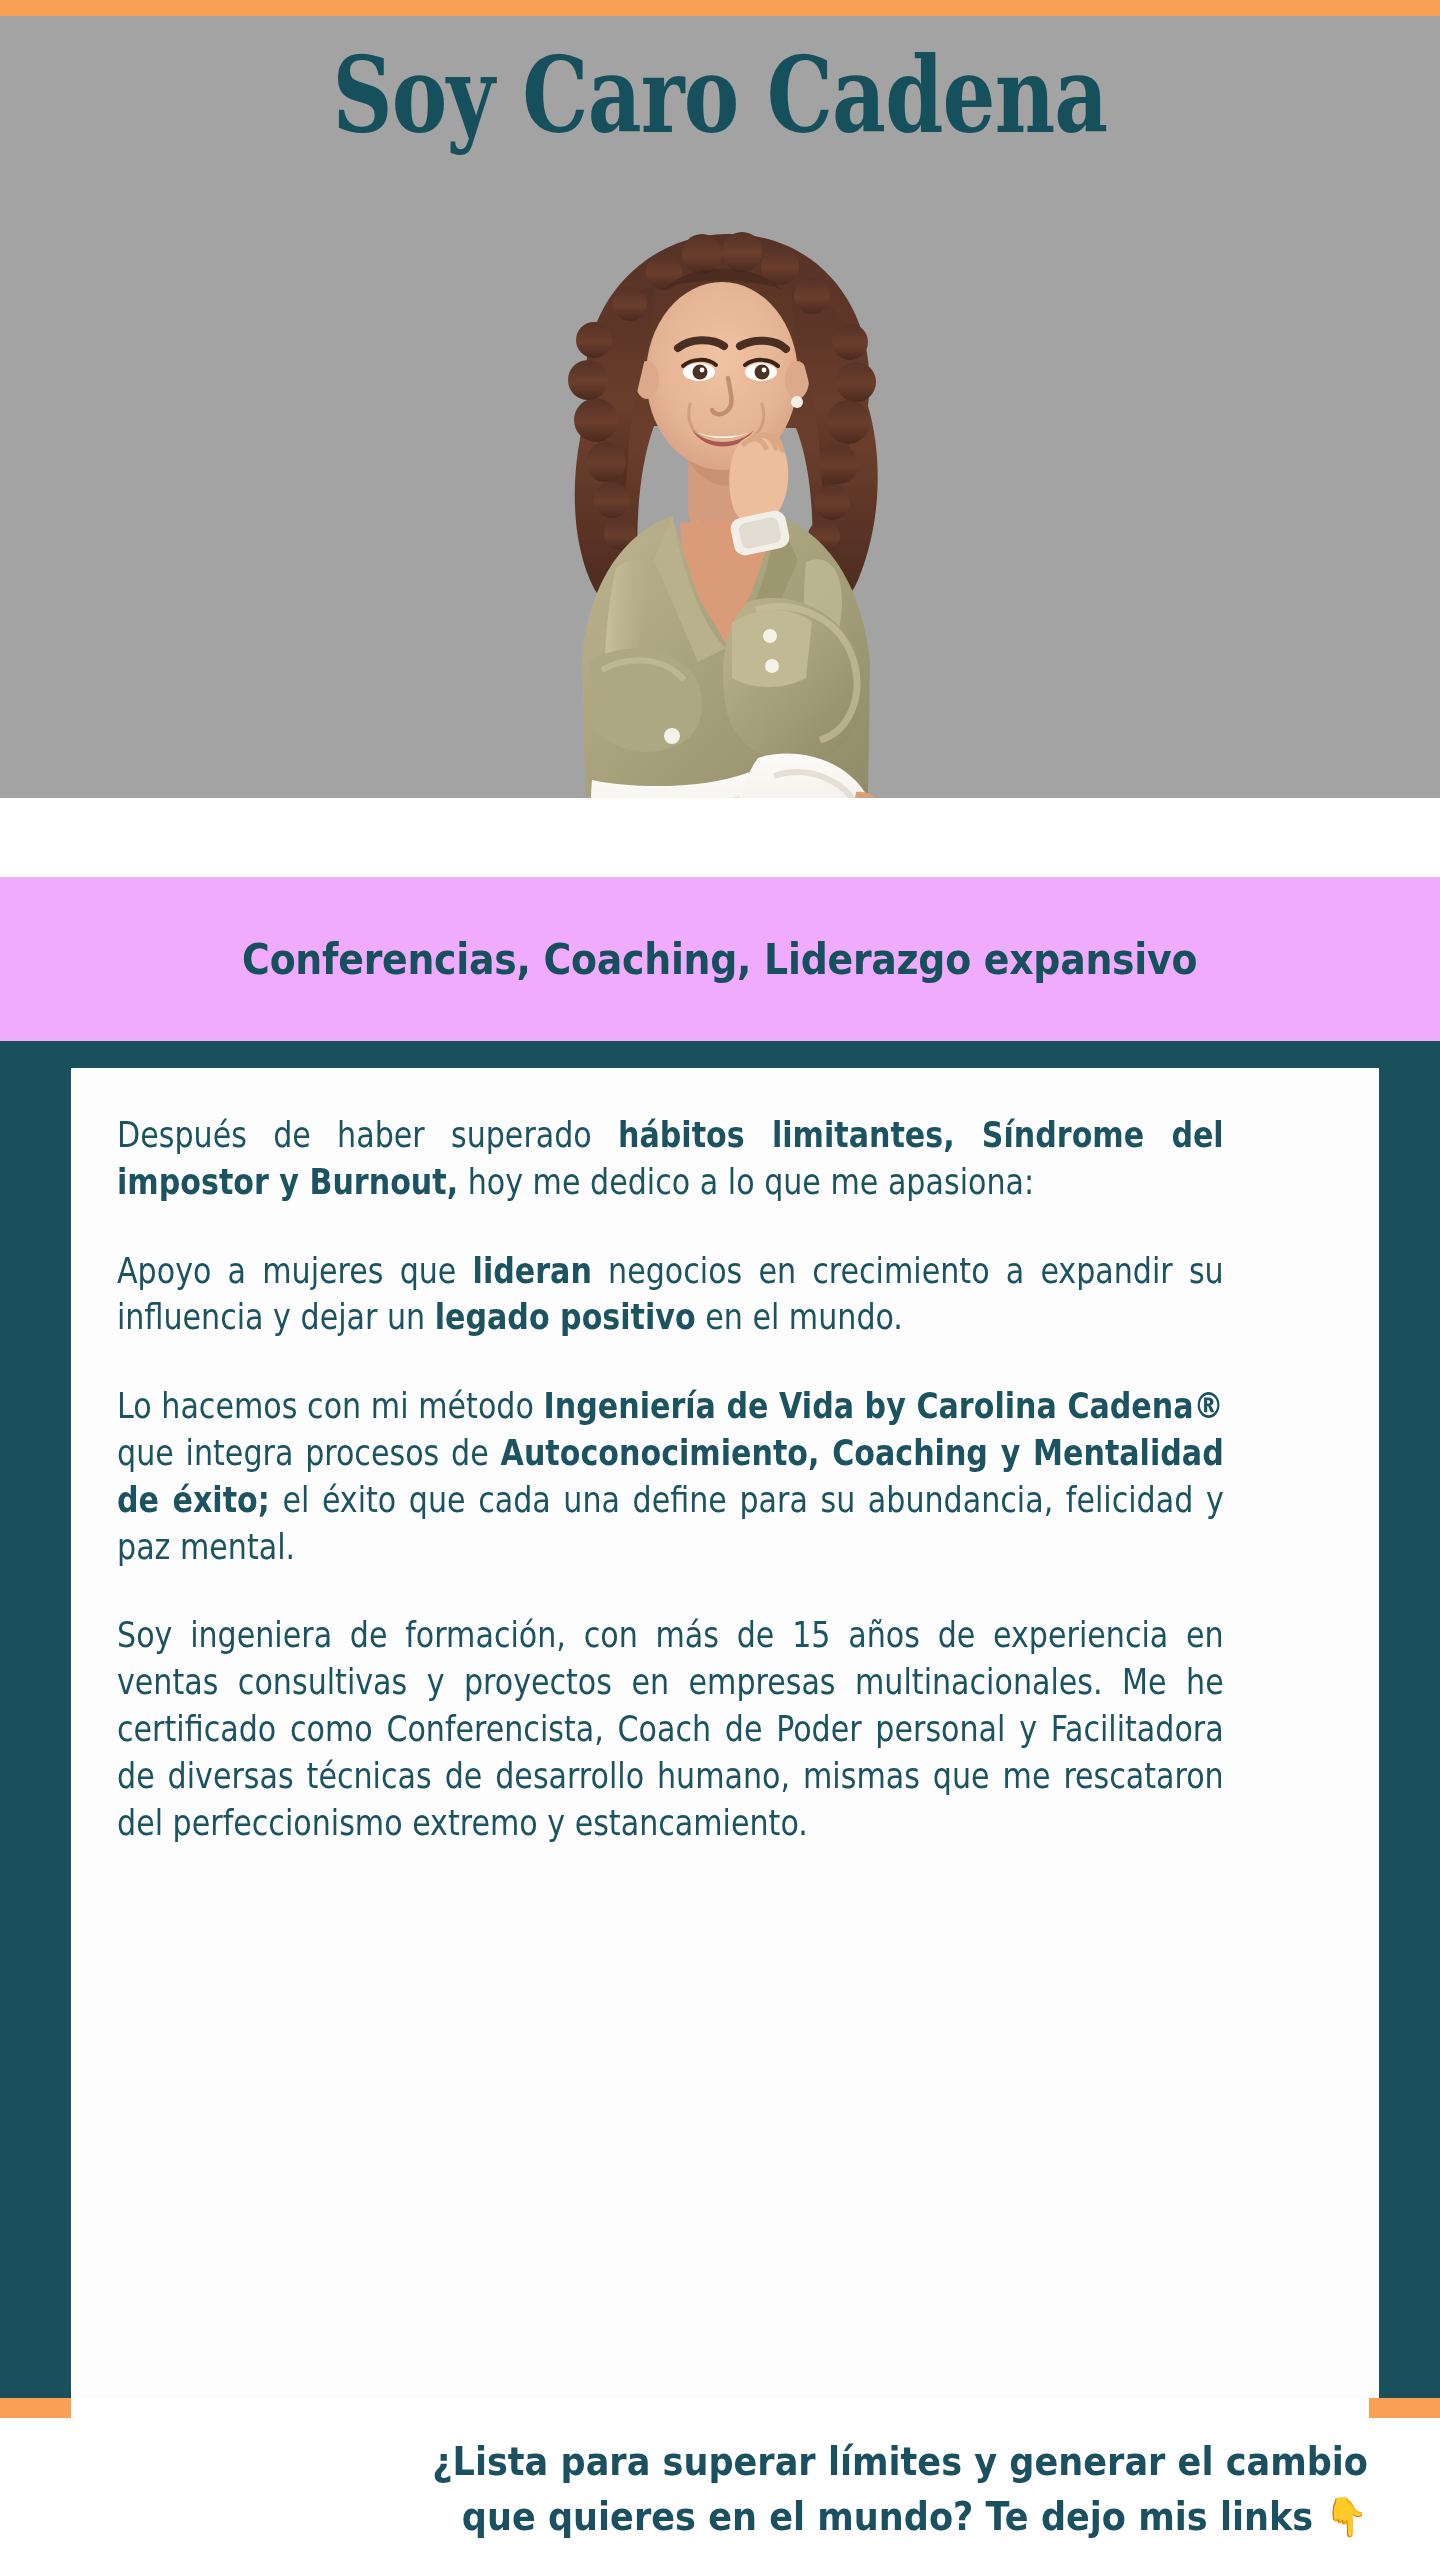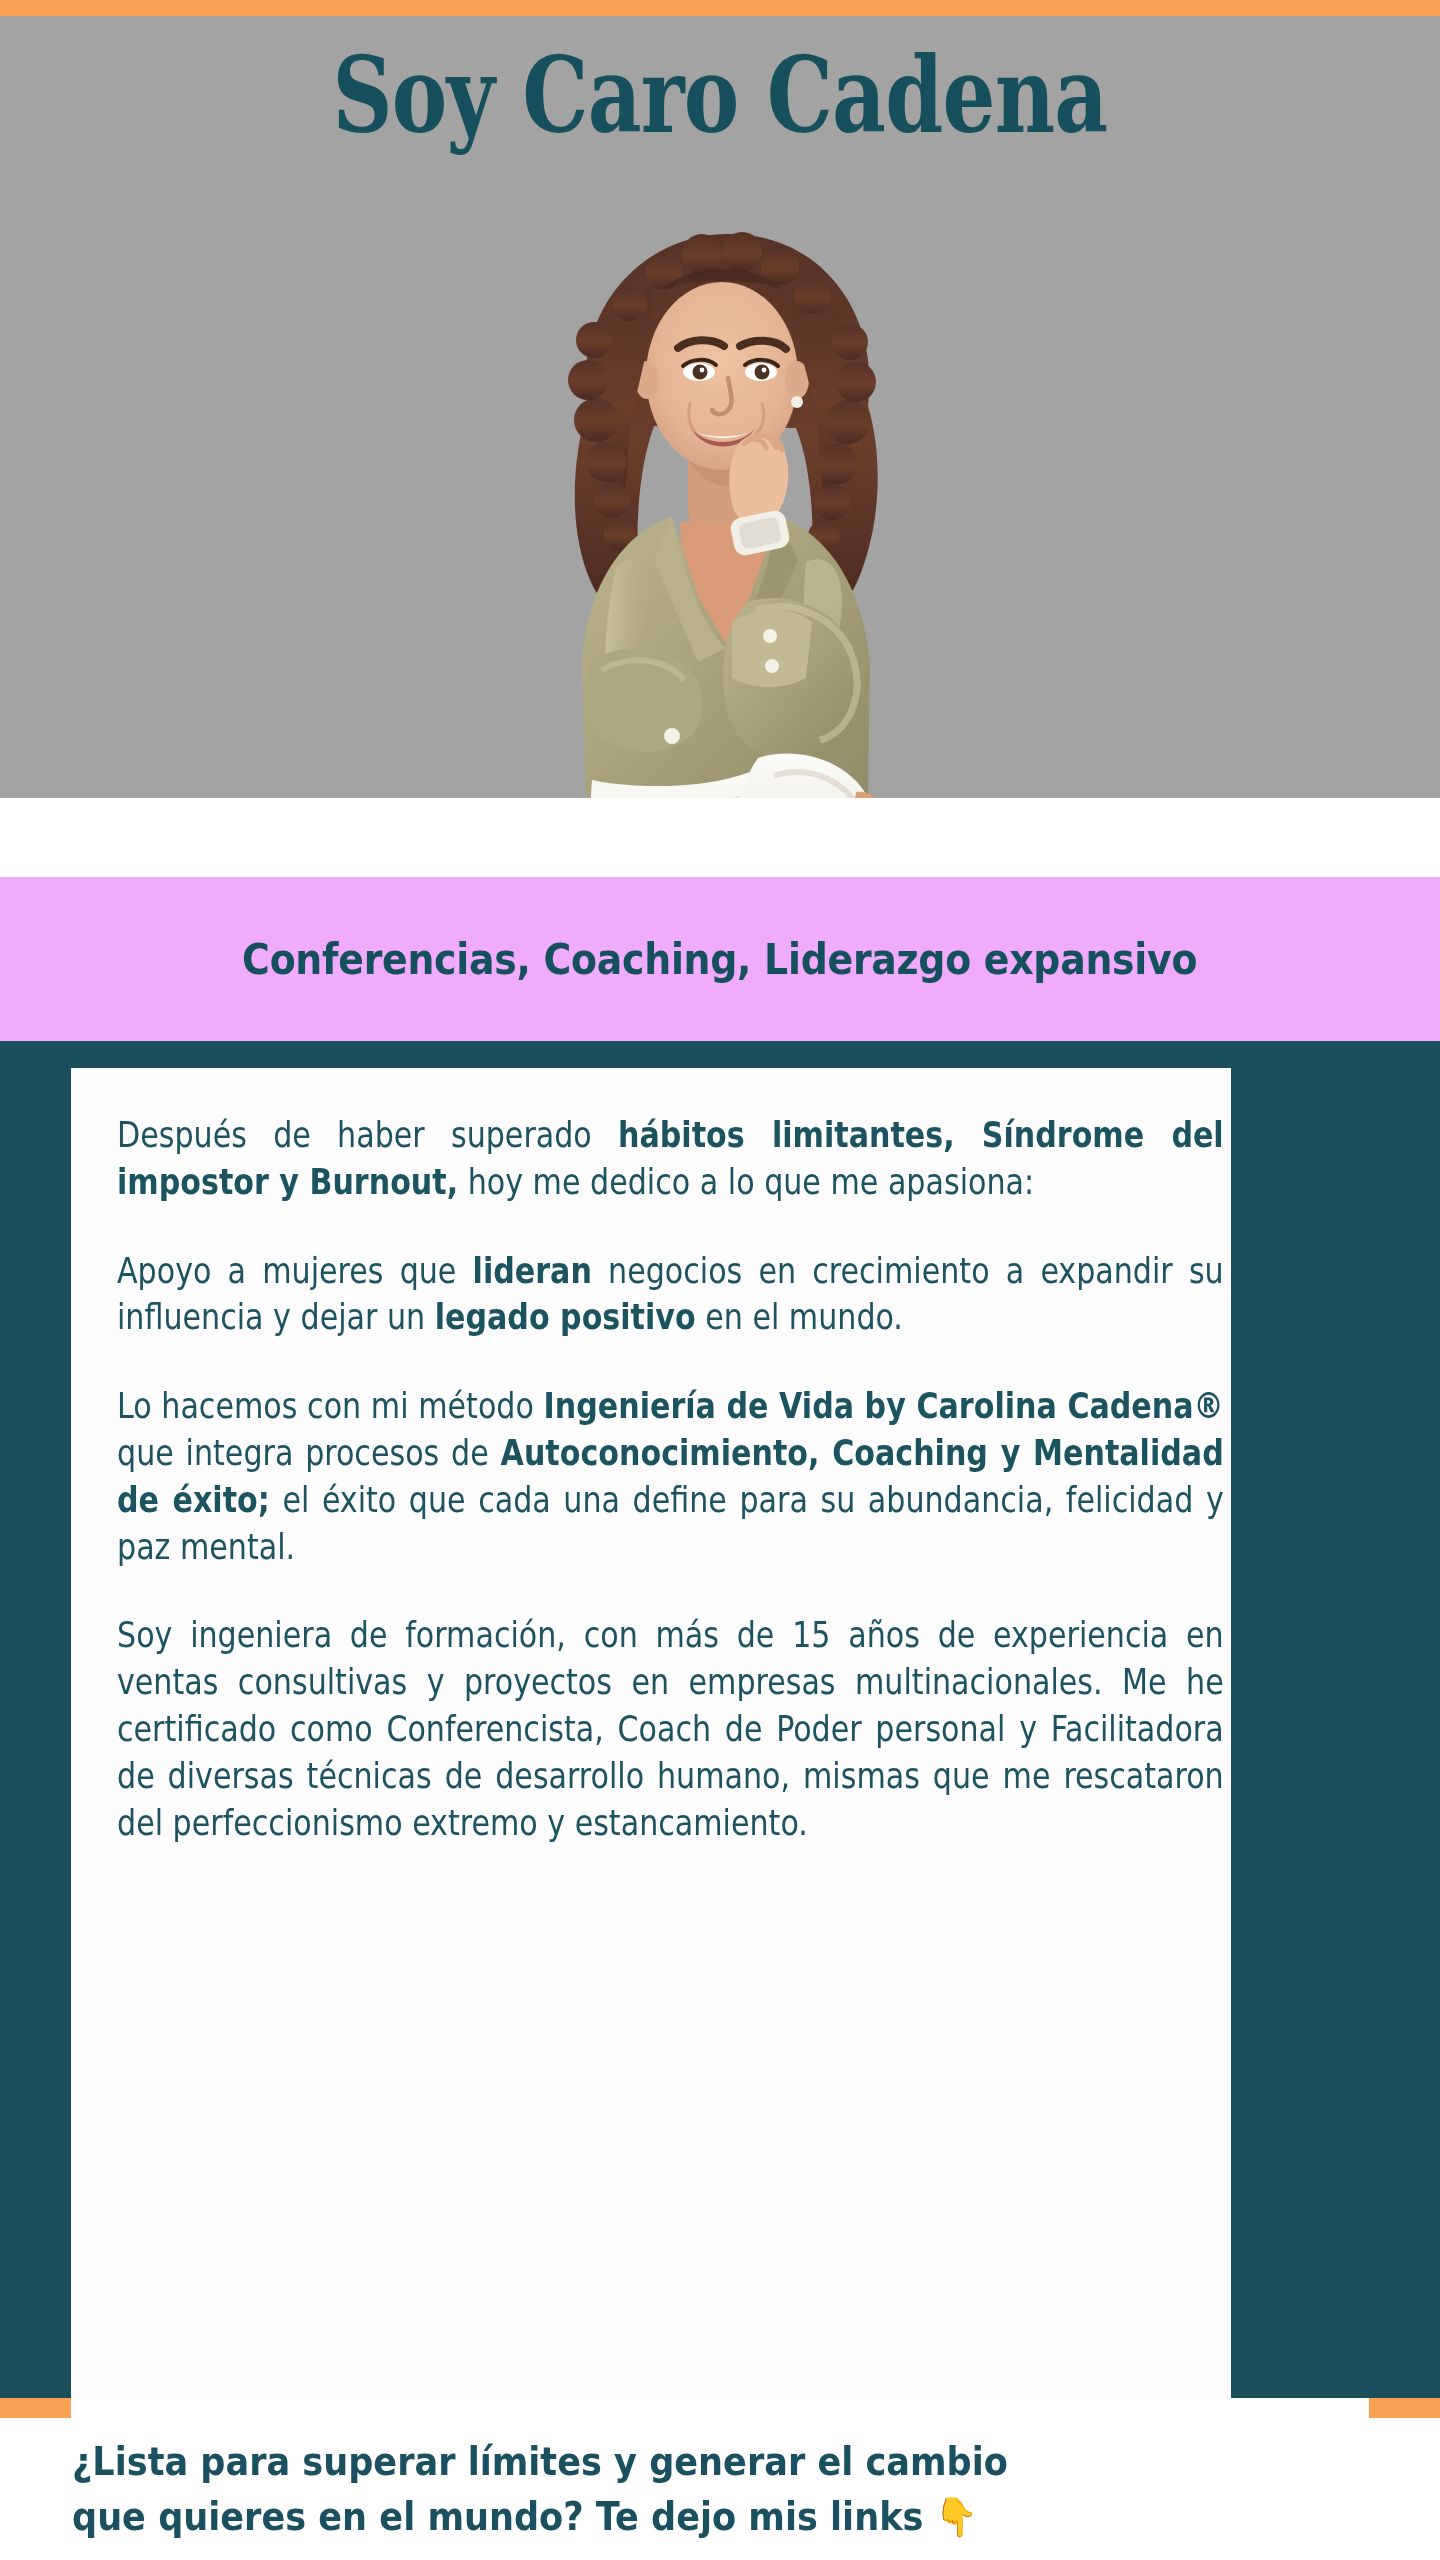--- a/index.html
+++ b/index.html
@@ -94,21 +94,21 @@
     position: absolute;
     left: 1369px; top: 2398px;
     width: 71px; height: 20px;
     background: #F9A055;
   }
 
   
   .card {
     position: absolute;
     left: 71px; top: 1068px;
-    width: 1160px; height: 1330px;
+    width: 1308px; height: 1330px;
     background: #FDFDFD;
     box-sizing: border-box;
     padding: 44px 46px 20px 46px;
   }
   .body-copy {
     font-family: "DejaVu Sans Condensed", "Liberation Sans Narrow", "Liberation Sans", sans-serif;
     font-size: 36px;
     line-height: 1.30;
     color: #1C5361;
     text-align: justify;
@@ -118,21 +118,21 @@
   }
   .body-copy p { margin: 0 0 42px 0; }
   .body-copy p:last-child { margin-bottom: 0; }
   .body-copy b { font-weight: 700; }
 
   
   .cta {
     position: absolute;
     left: 0; top: 2434px;
     width: 1440px;
-    text-align: left;
+    text-align: right;
     font-family: "DejaVu Sans", "Liberation Sans", sans-serif;
     font-weight: 700;
     font-size: 39px;
     line-height: 1.42;
     color: #1A5060;
   }
   .cta .cta-line { display: block; transform: scaleX(0.90); }
   .hand-emoji { font-size: 38px; }
 </style>
 </head>

